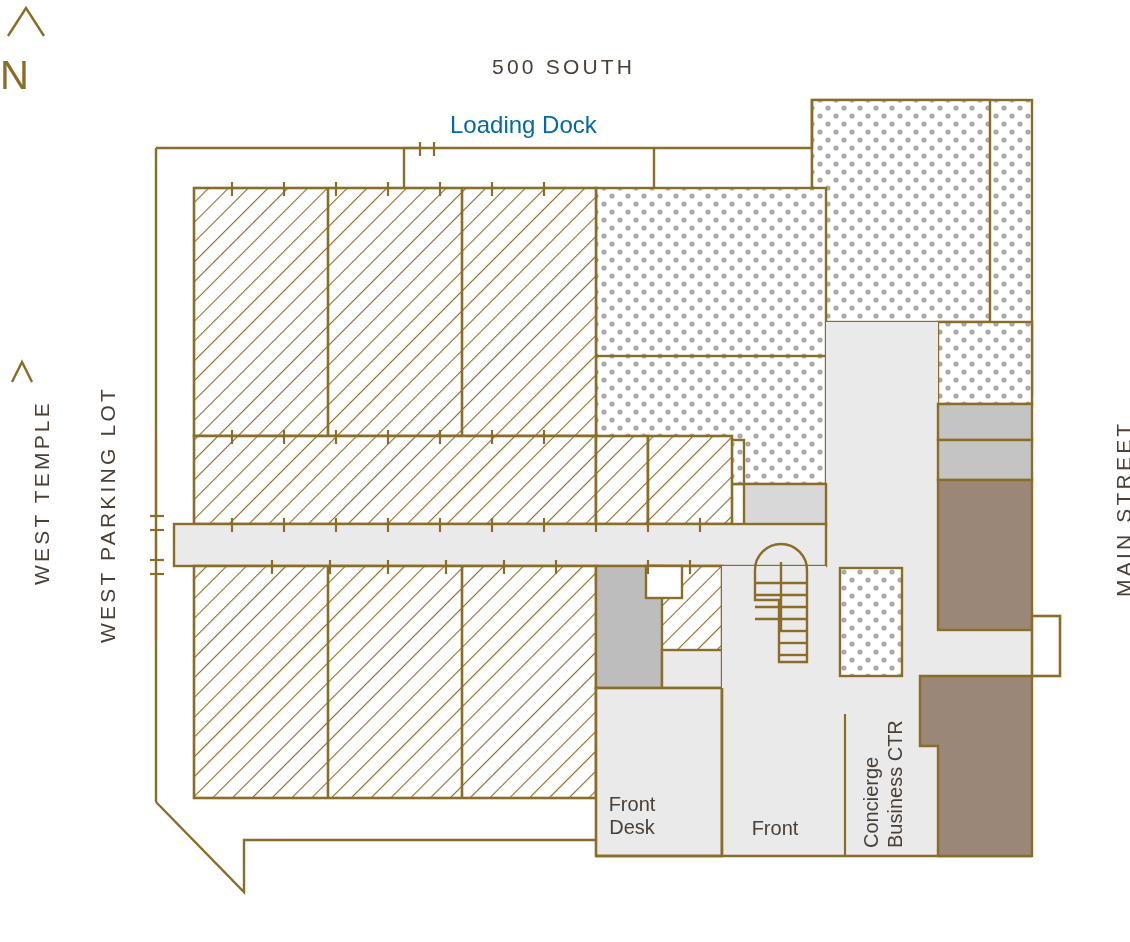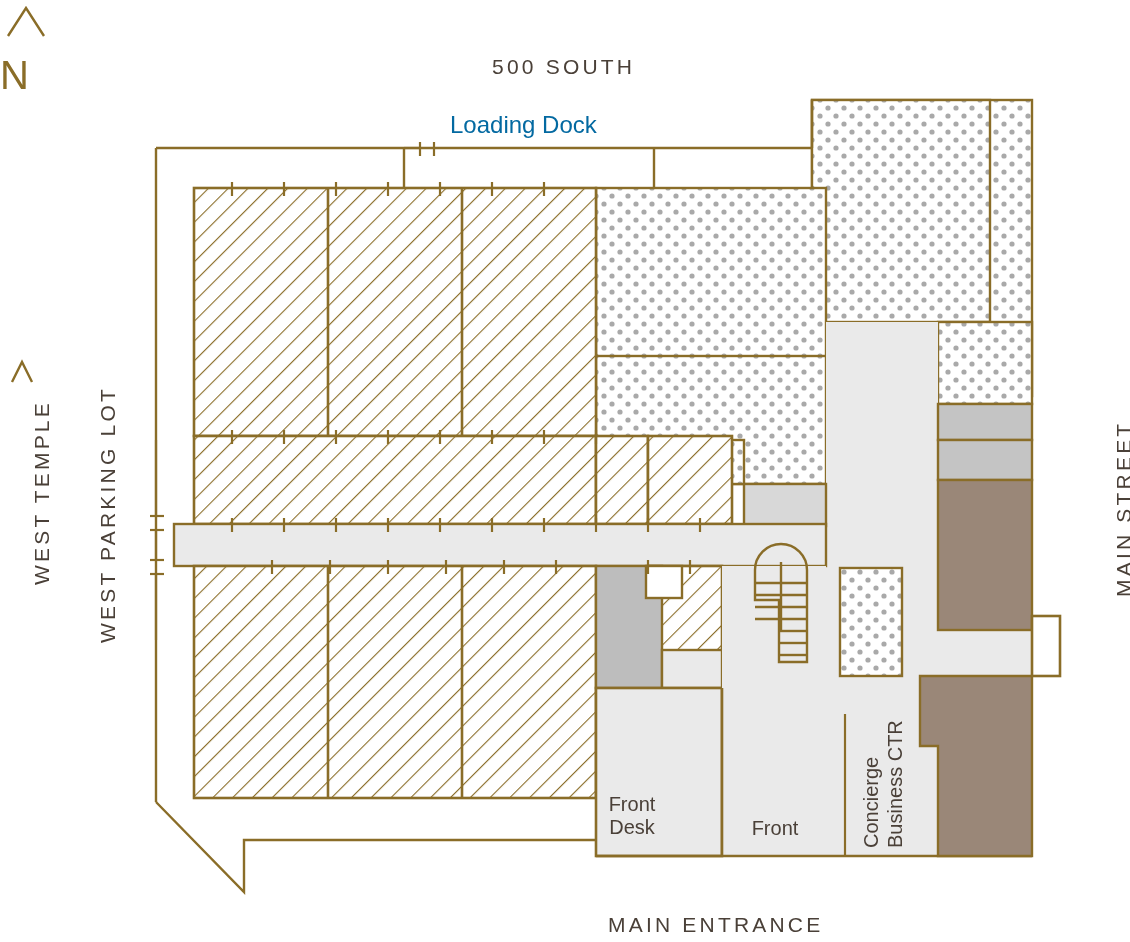--- a/index.html
+++ b/index.html
@@ -244,21 +244,20 @@
   <div class="map-label street-label" style="left:492px; top:55px;text-align:center;">500 SOUTH</div>
 
   <div class="map-label small-label" style="left:450px; top:111px;">Loading Dock</div>
 
   <div class="map-label street-label rot-cw" style="left:30px; top:585px;">WEST TEMPLE</div>
 
   <div class="map-label street-label rot-cw" style="left:96px; top:643px;">WEST PARKING LOT</div>
 
   <div class="map-label street-label rot-cw" style="left:1112px; top:597px;">MAIN STREET</div>
 
-  <div class="map-label street-label" style="left:608px; top:913px;">MAIN ENTRANCE</div>
 
   <div class="map-label room-label" style="left:580px; top:793px; width:104px;">Front
 Desk</div>
 
   <div class="map-label room-label" style="left:734px; top:817px; width:82px;">Front</div>
 
   <div class="map-label room-label rot-cw" style="left:860px; top:848px;">Concierge</div>
 
   <div class="map-label room-label rot-cw" style="left:884px; top:848px;">Business CTR</div>
 

